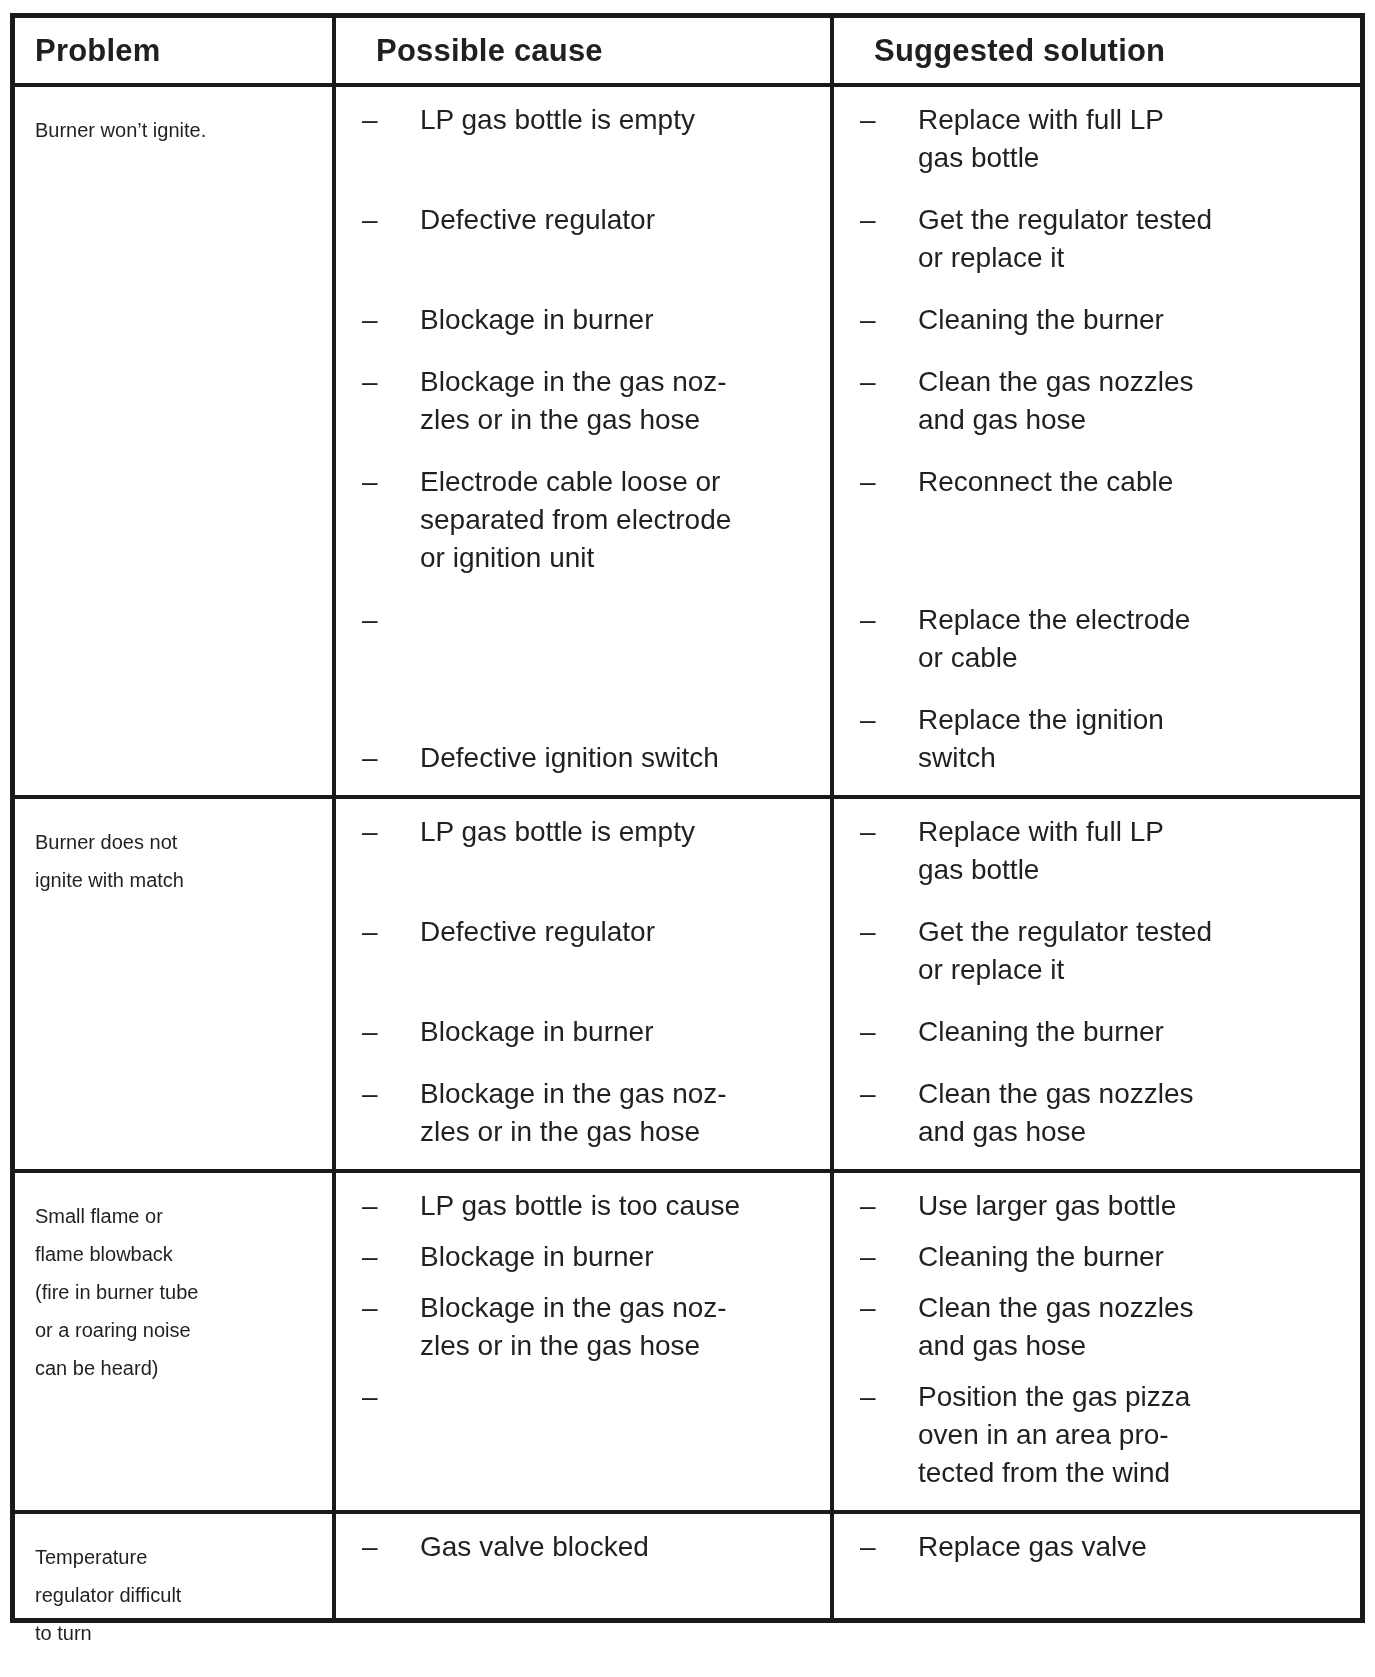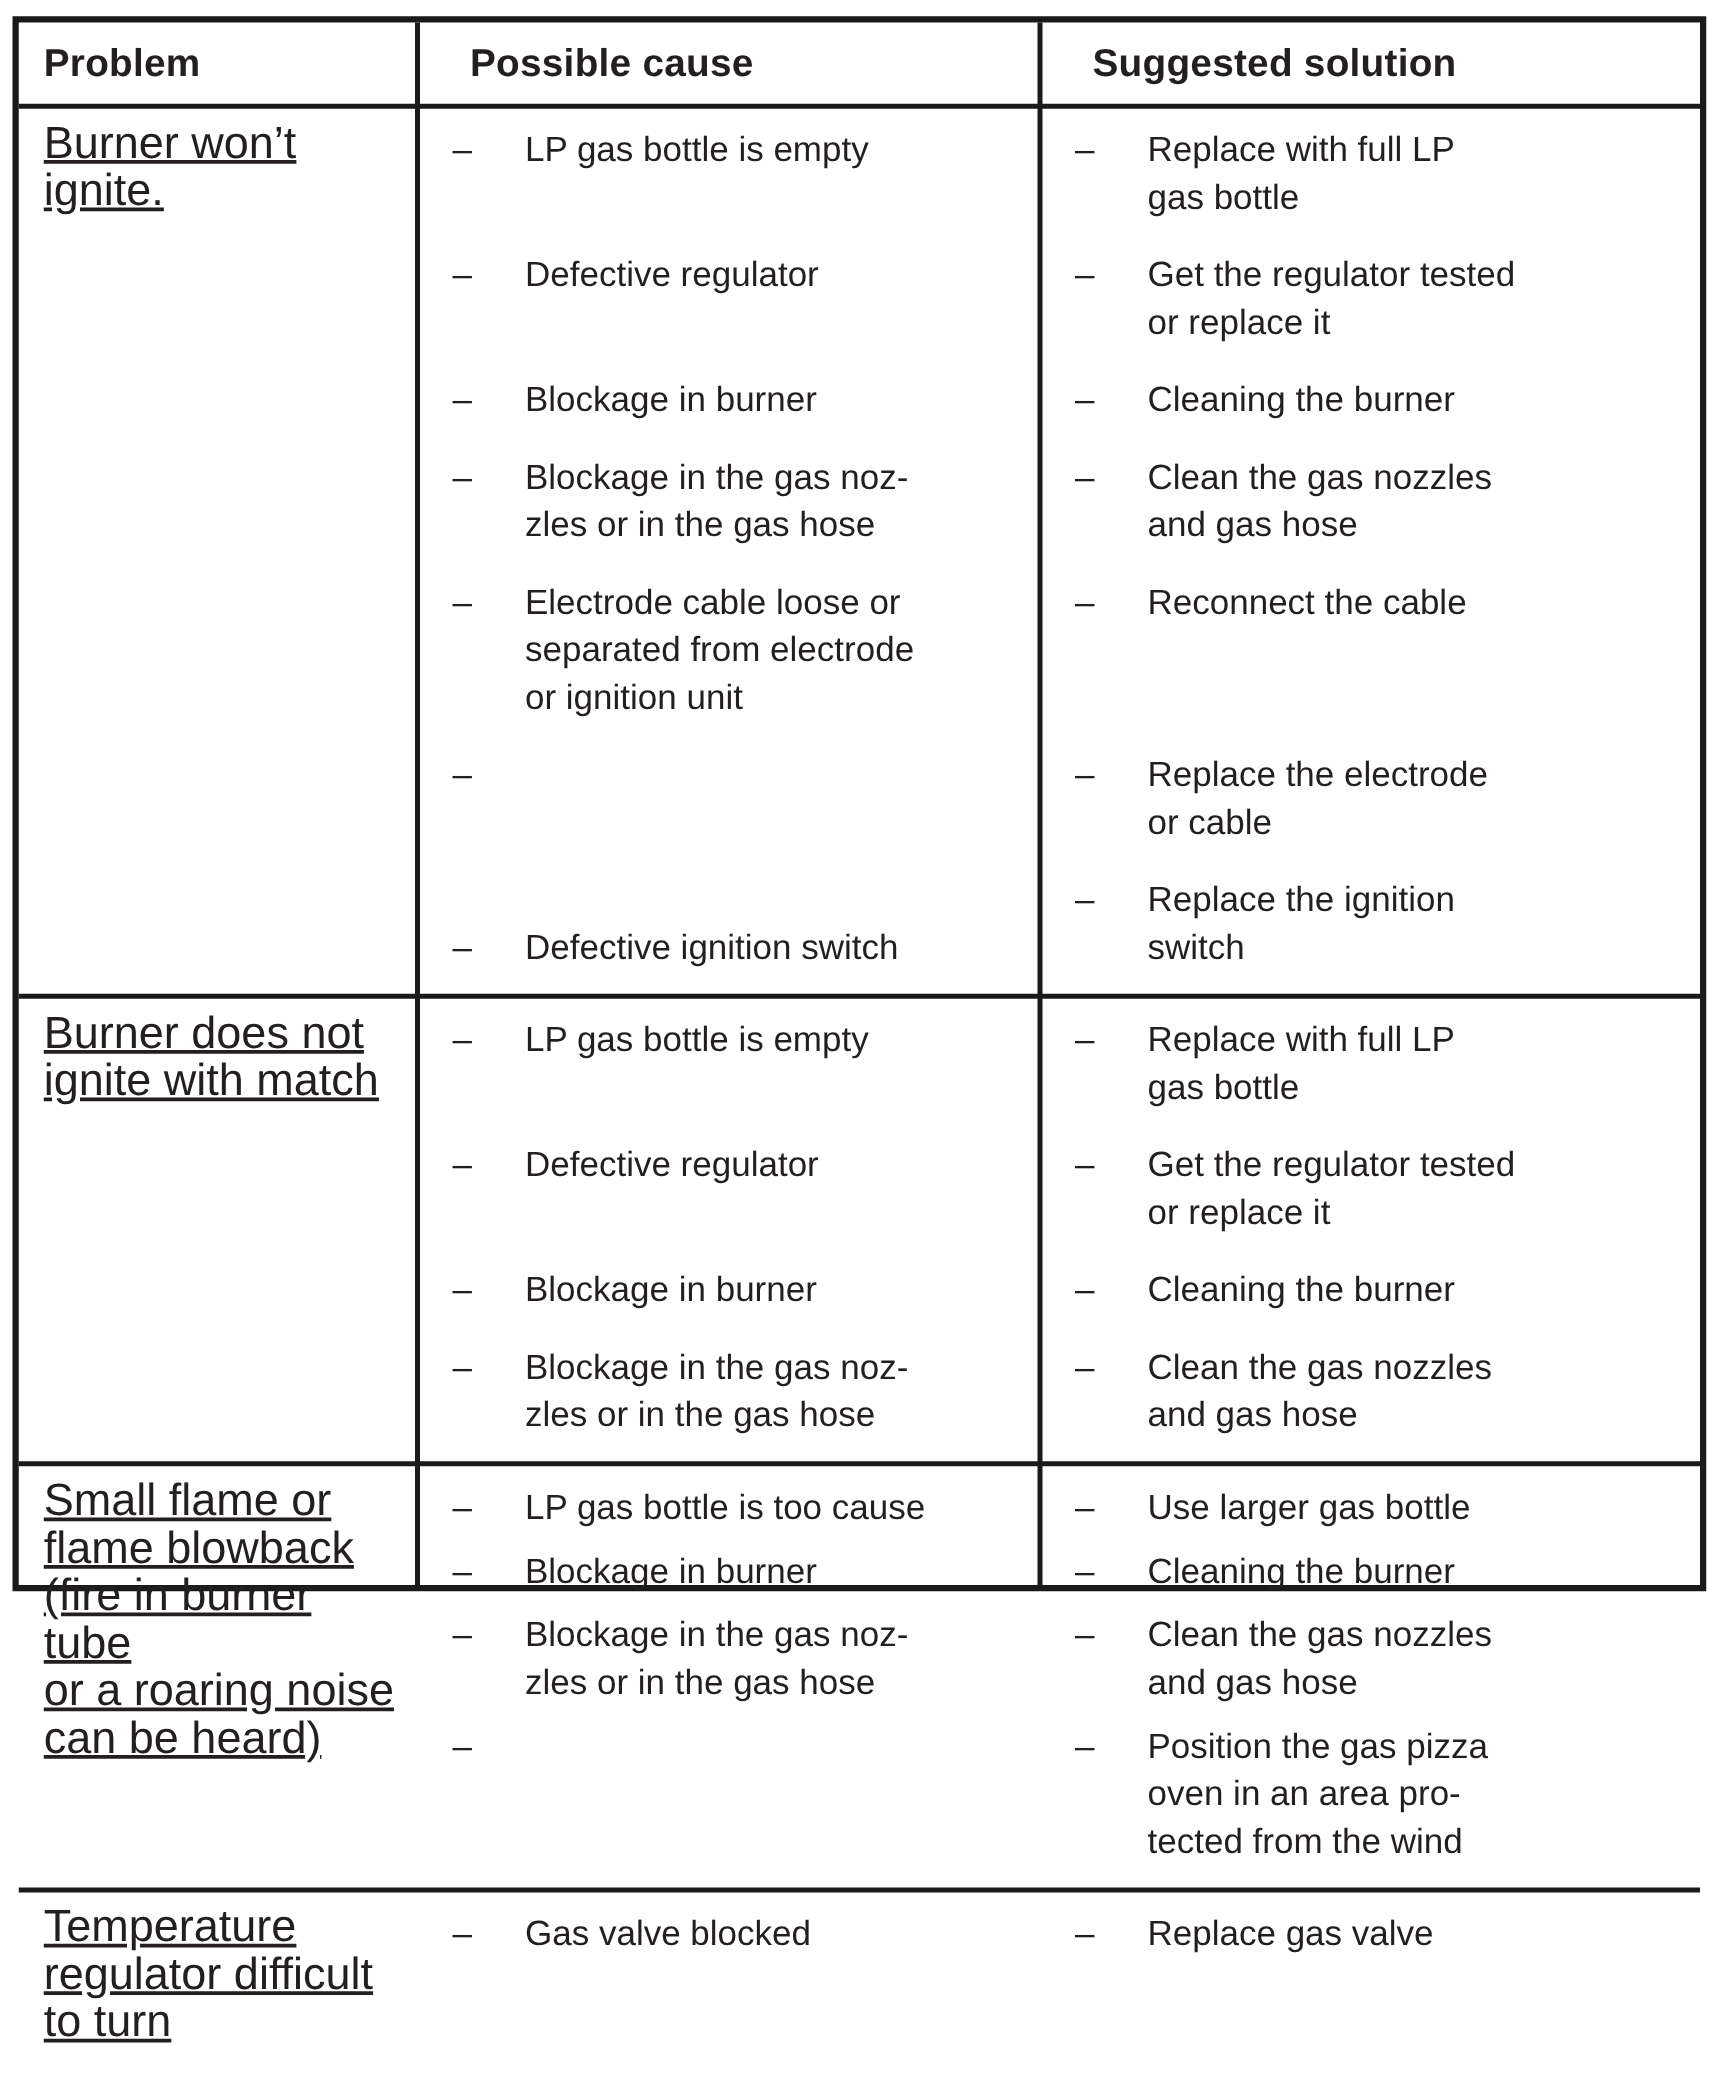--- a/index.html
+++ b/index.html
@@ -9,21 +9,21 @@
     height: 1677px;
     position: relative;
     font-family: "Liberation Sans", sans-serif;
     color: #231f20;
   }
   .table-wrap {
     position: absolute;
     left: 10px;
     top: 13px;
     width: 1355px;
-    height: 1260px;
+    height: 1610px;
     border: 5px solid #1a1a1a;
     display: flex;
     flex-direction: column;
     background: #ffffff;
   }
   
   .vline {
     position: absolute;
     top: 0;
     bottom: 0;
@@ -54,25 +54,24 @@
     flex-direction: column;
   }
   .body-row {
     display: grid;
     grid-template-columns: 321px 1fr;
     border-bottom: 4px solid #1a1a1a;
   }
   .body-row:last-child { border-bottom: none; flex: 1; }
 
   .problem-cell {
-    font-size: 36px;
+    font-size: 20px;
     line-height: 38px;
-    padding: 8px 12px 10px 20px;
+    padding: 24px 12px 10px 20px;
     white-space: pre-line;
-    text-decoration: underline;
   }
 
   .pair-stack {
     display: flex;
     flex-direction: column;
     row-gap: 24px;
     padding: 14px 0 18px 0;
   }
   
   .row-2 .pair-stack { row-gap: 13px; }

